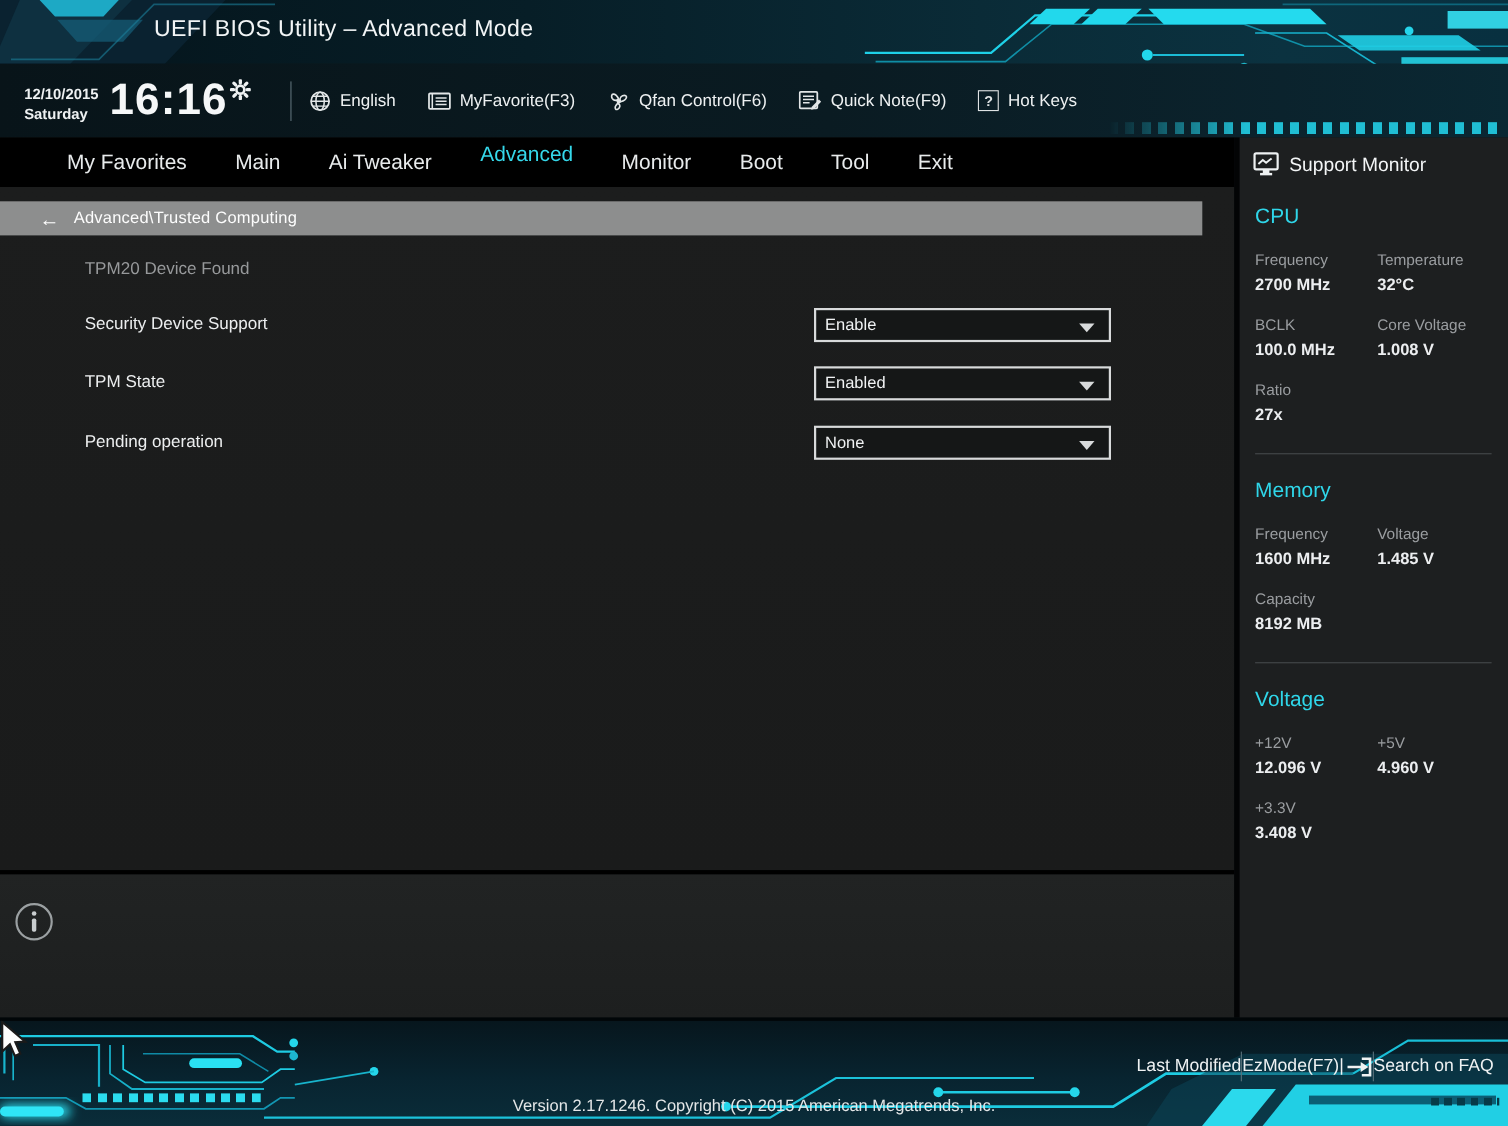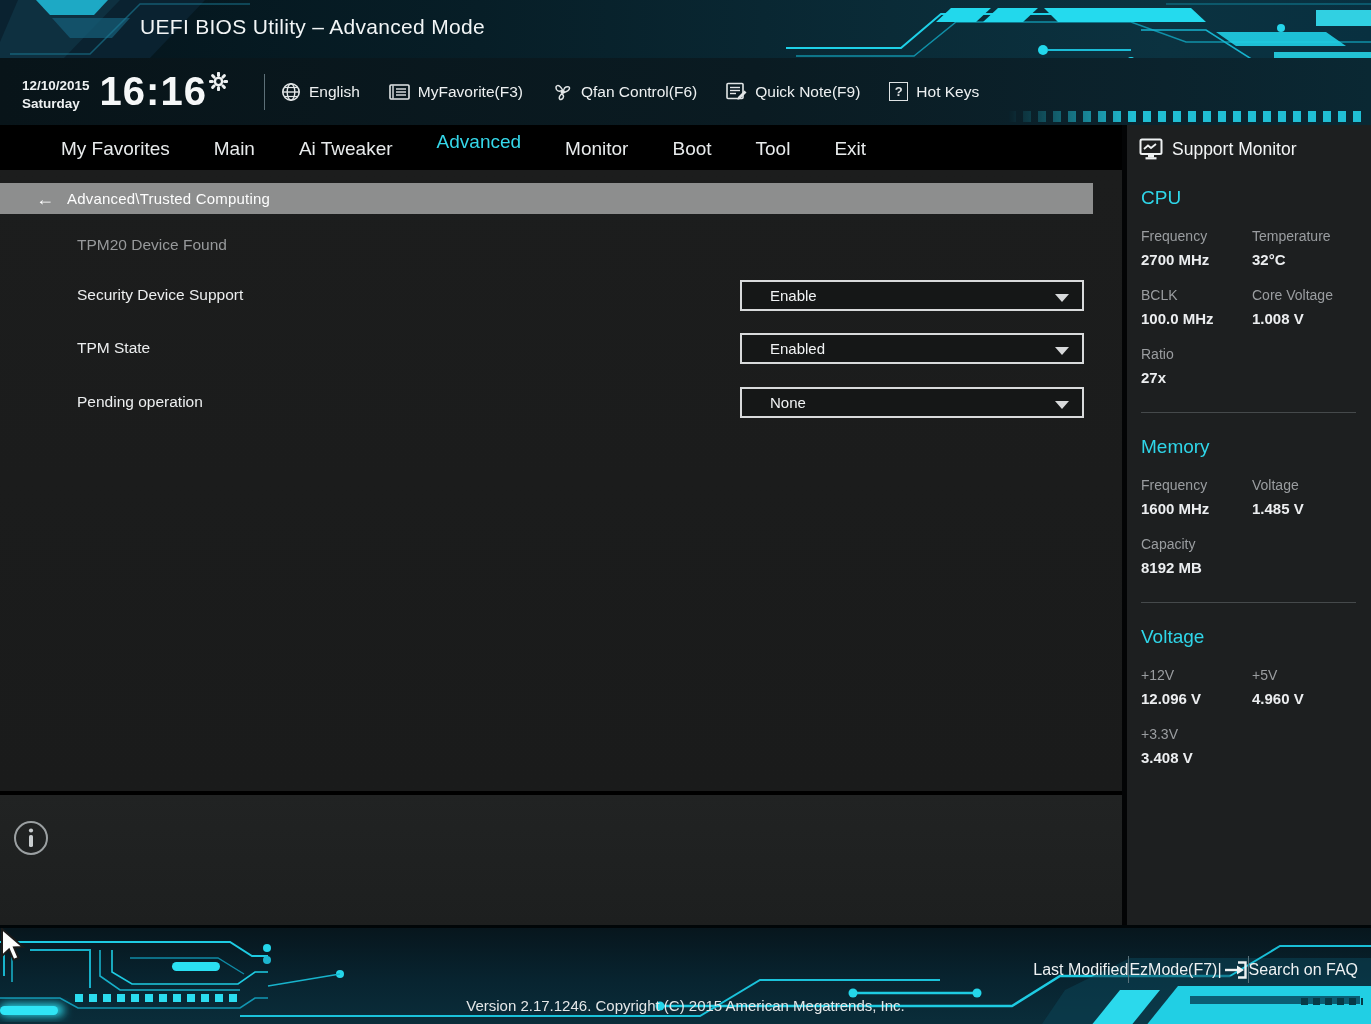--- a/index.html
+++ b/index.html
@@ -28,34 +28,34 @@
   .qbox { display:inline-flex; align-items:center; justify-content:center; width:19px; height:19px;
     border:1.5px solid #dfe3e4; color:#dfe3e4; font-size:13px; font-weight:700; }
   .tb-dots { position:absolute; right:8px; top:53px; width:355px; height:11px;
     background:repeating-linear-gradient(90deg,#23cfe6 0 8px, transparent 8px 15px); opacity:.9;
     -webkit-mask-image:linear-gradient(90deg,transparent,#000 35%); mask-image:linear-gradient(90deg,transparent,#000 35%); }
 
   
   .nav-bar { position:absolute; top:125px; left:0; width:1122px; height:45px; background:#000000;
     display:flex; align-items:center; padding-left:60px; gap:42px; }
   .nav-tab { font-size:19px; color:#e8ebec; font-weight:500; padding:8px 1px 6px; cursor:default; }
-  .nav-tab.active { color:#35d8ea; border-bottom:2px solid #a3a3a3; padding-bottom:18px;text-align:right; }
+  .nav-tab.active { color:#35d8ea; border-bottom:4px solid #a3a3a3; padding-bottom:18px;text-align:right; }
 
   
   .content-panel { position:absolute; top:170px; left:0; width:1122px; height:621px;
     background:linear-gradient(180deg,#1c1d1d,#1a1b1b); }
   .breadcrumb { position:absolute; top:13px; left:0; width:1093px; height:31px; background:#8d8e8e;
     display:flex; align-items:center; color:#fdfdfd; font-size:15px; }
   .bc-arrow { margin-left:36px; font-size:18px; line-height:1; cursor:default; }
   .bc-path { margin-left:13px; letter-spacing:.2px; }
   .status-row { position:absolute; top:66px; left:77px; font-size:15.5px; color:#97999b; }
   .field-row { position:absolute; left:0; width:1122px; height:34px; }
   .field-label { position:absolute; left:77px; top:6px; font-size:15.5px; color:#eceeef; }
-  .select { position:absolute; left:740px; top:0; width:344px; height:31px; background:#151717;
-    border:2px solid #d8dadb; display:flex; align-items:center; padding-left:28px;
+  .select { position:absolute; left:740px; top:0; width:270px; height:31px; background:#151717;
+    border:2px solid #d8dadb; display:flex; align-items:center; padding-left:8px;
     color:#f1f3f4; font-size:15px; font-weight:500; cursor:default; }
   .caret { position:absolute; right:13px; top:12px; width:0; height:0;
     border-left:7px solid transparent; border-right:7px solid transparent; border-top:8px solid #d8dadb; }
 
   
   .panel-divider { position:absolute; top:791px; left:0; width:1122px; height:4px; background:#000; }
   .help-panel { position:absolute; top:795px; left:0; width:1122px; height:130px;
     background:linear-gradient(180deg,#212323,#1d1f1f); }
   .info-icon { position:absolute; left:13px; top:25px; }
 

